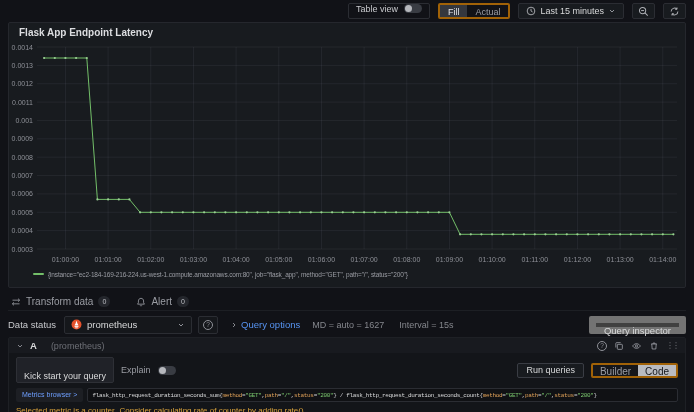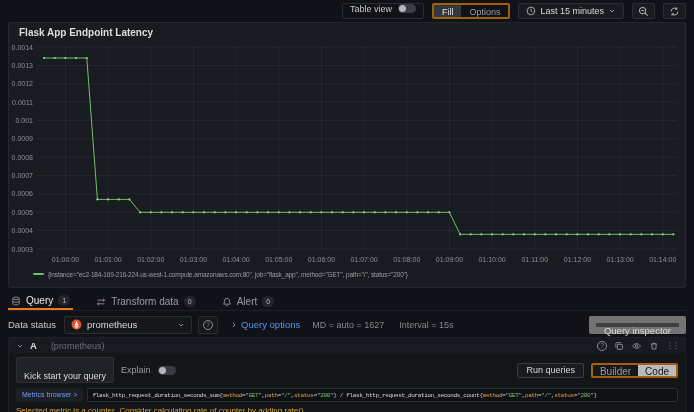--- a/index.html
+++ b/index.html
@@ -104,21 +104,21 @@
 </head>
 <body>
 
 <div class="toolbar">
   <div class="tv-group">
     <span class="tv-label">Table view</span>
     <span class="toggle"></span>
   </div>
   <div class="seg">
     <div class="on">Fill</div>
-    <div>Options</div>
+    <div>Actual</div>
   </div>
   <div class="btn">
     <svg class="icon" width="10" height="10" viewBox="0 0 12 12" fill="none" stroke="#aeb0b5" stroke-width="1.1">
       <circle cx="6" cy="6" r="4.6"></circle>
         <path d="M6 3.4V6l1.9 1.1"></path>
     </svg>
     <span class="tp-label">Last 15 minutes</span>
     <svg class="icon" width="8" height="8" viewBox="0 0 12 12" fill="none" stroke="#9a9ca3" stroke-width="1.4">
       <path d="M3 4.5l3 3 3-3"></path>
     </svg>
@@ -257,28 +257,20 @@
       <circle cx="653.8" cy="193.3" r="1.1" fill="#9ad193"></circle>
       <circle cx="664.4" cy="193.3" r="1.1" fill="#9ad193"></circle>
     </svg>
   <div class="legend">
     <span class="swatch" id="legend-swatch" style="background: rgb(115, 191, 105);"></span>
     <span class="legend-text">{instance="ec2-184-169-216-224.us-west-1.compute.amazonaws.com:80", job="flask_app", method="GET", path="/", status="200"}</span>
   </div>
 </div>
 
 <div class="tabs">
-  <div class="tab active">
-    <svg class="icon" width="10" height="10" viewBox="0 0 12 12" fill="none" stroke="currentColor" stroke-width="1">
-      <ellipse cx="6" cy="2.8" rx="3.8" ry="1.5"></ellipse>
-      <path d="M2.2 2.8v6.2c0 .9 1.7 1.6 3.8 1.6s3.8-.7 3.8-1.6V2.8M2.2 6c0 .9 1.7 1.6 3.8 1.6S9.8 6.9 9.8 6"></path>
-    </svg>
-    <span class="tab-label">Query</span>
-    <span class="badge">1</span>
-  </div>
   <div class="tab">
     <svg class="icon" width="10" height="10" viewBox="0 0 12 12" fill="none" stroke="currentColor" stroke-width="1">
       <path d="M1.8 3.8h8.4M8.4 2L10.4 3.8 8.4 5.6"></path>
       <path d="M10.2 8.2H1.8M3.6 6.4L1.6 8.2l2 1.8"></path>
     </svg>
     <span class="tab-label">Transform data</span>
     <span class="badge">0</span>
   </div>
   <div class="tab">
     <svg class="icon" width="10" height="10" viewBox="0 0 12 12" fill="none" stroke="currentColor" stroke-width="1">

